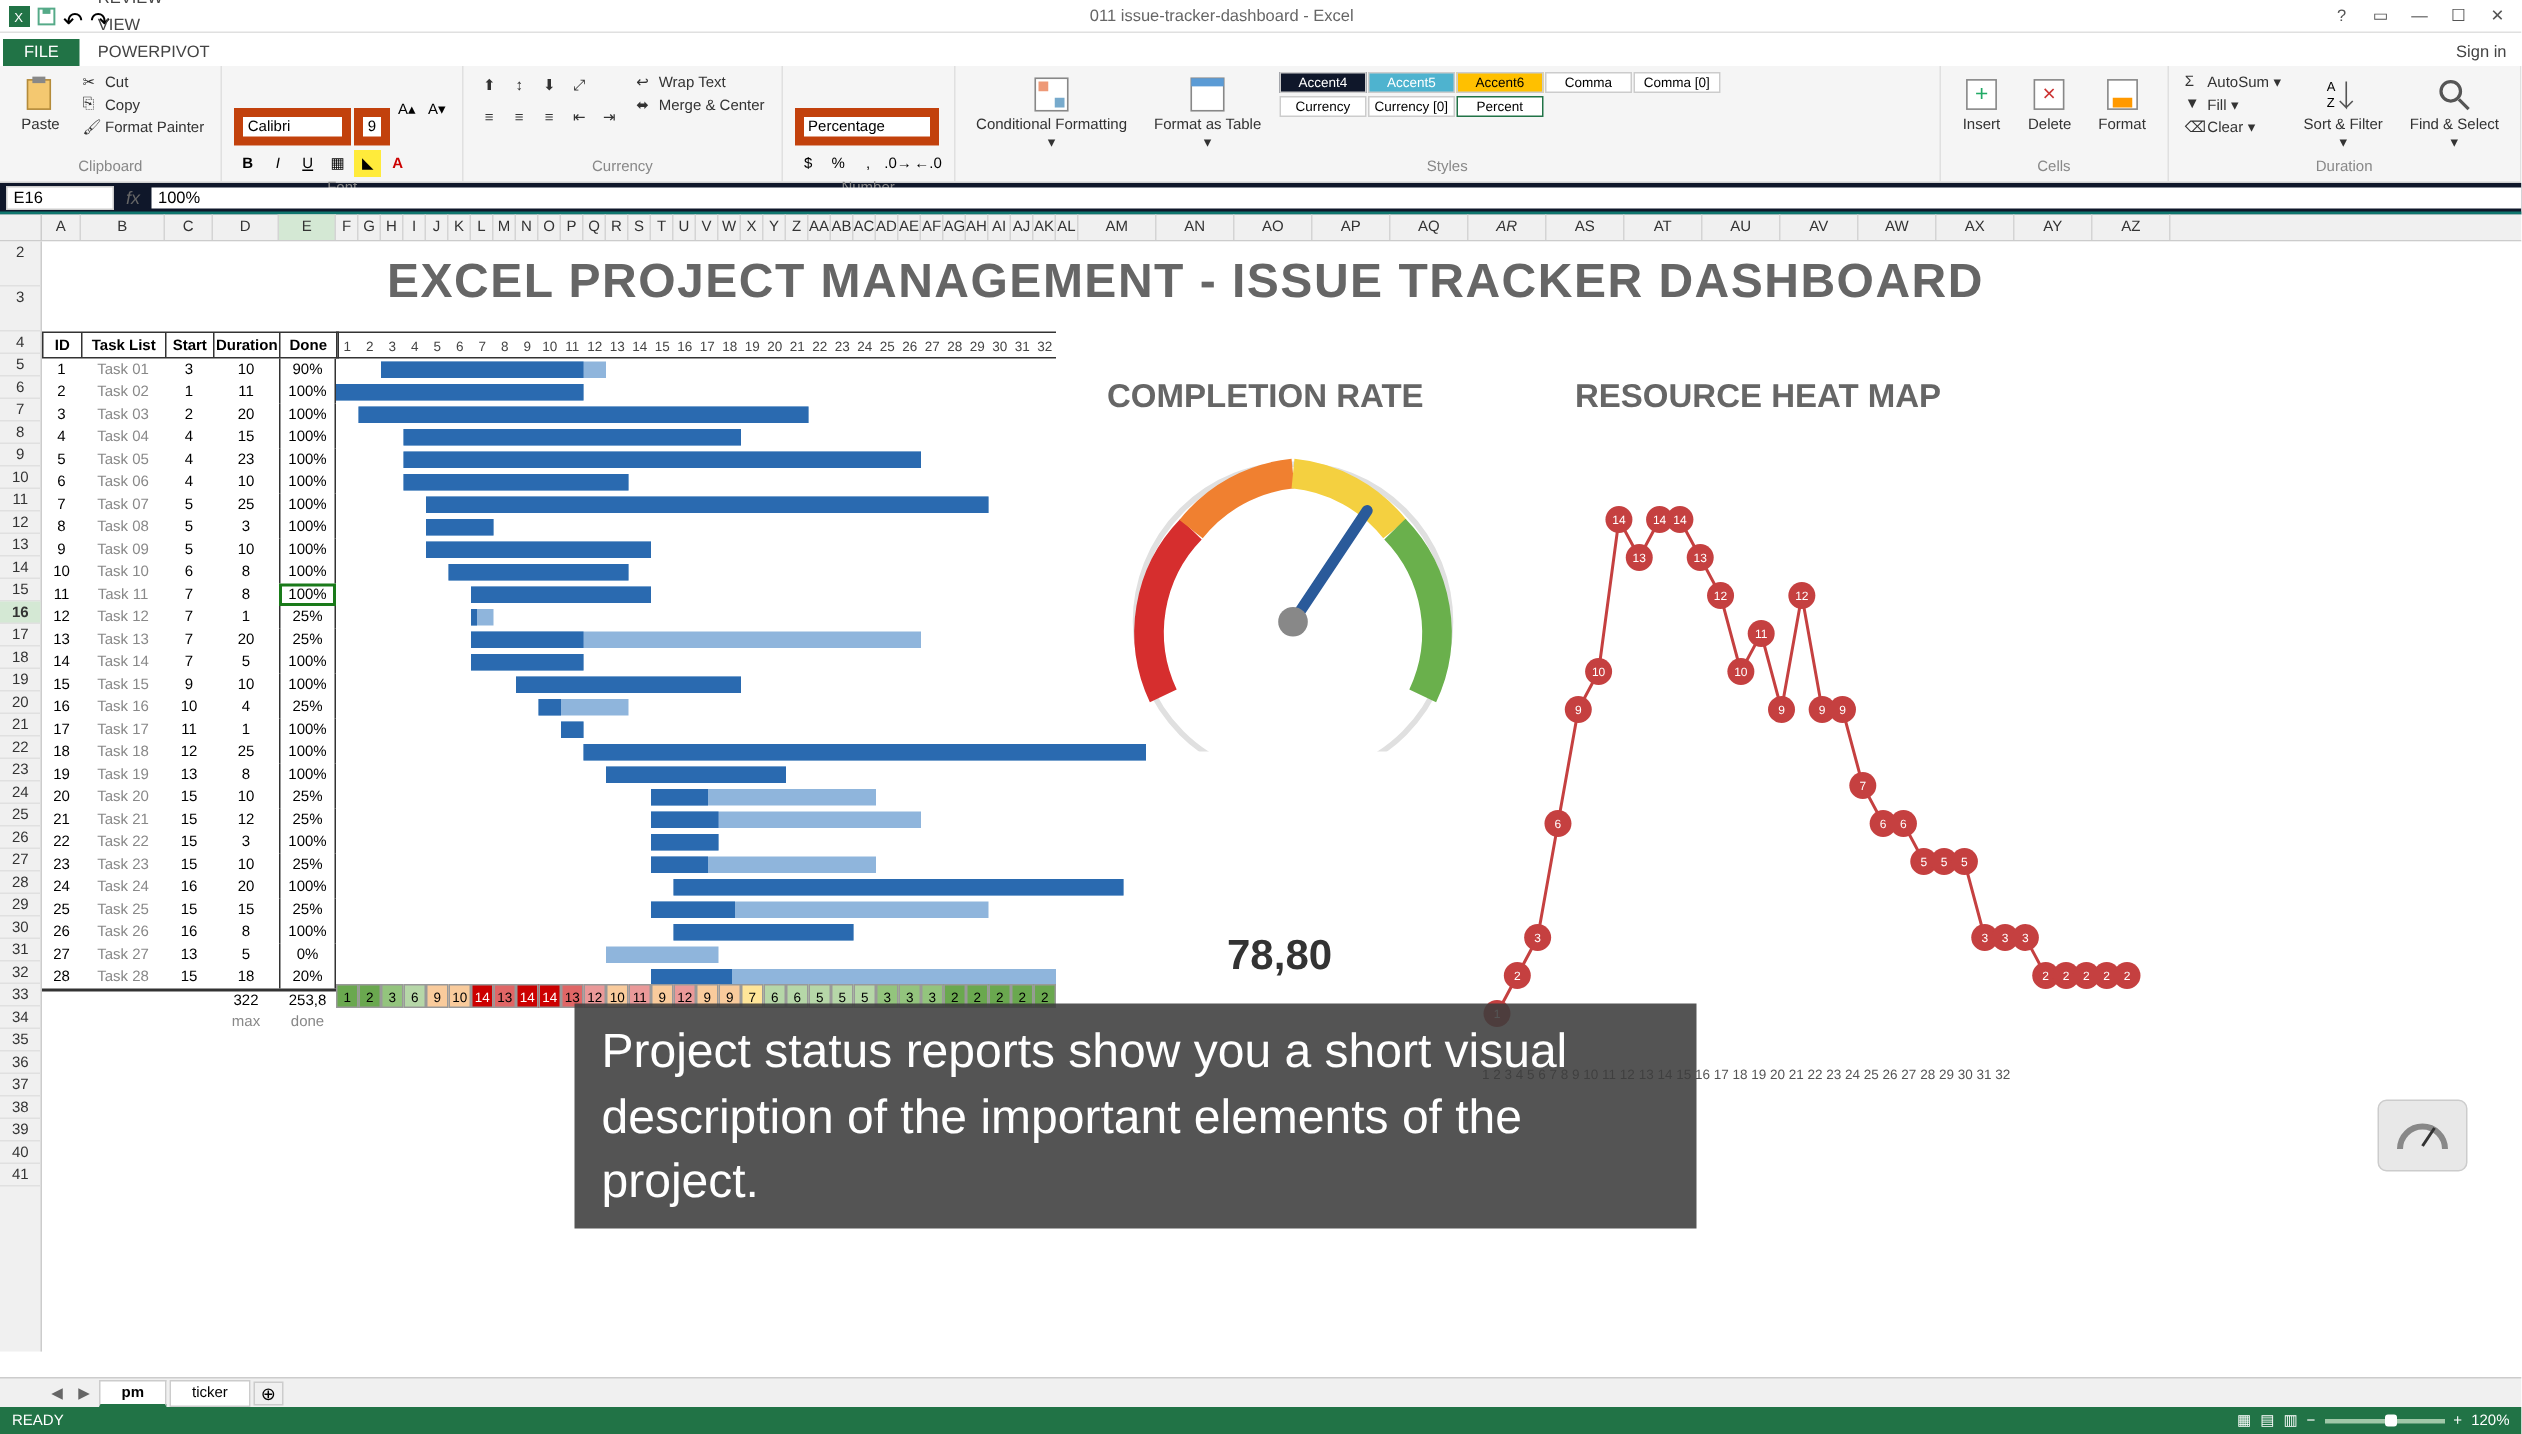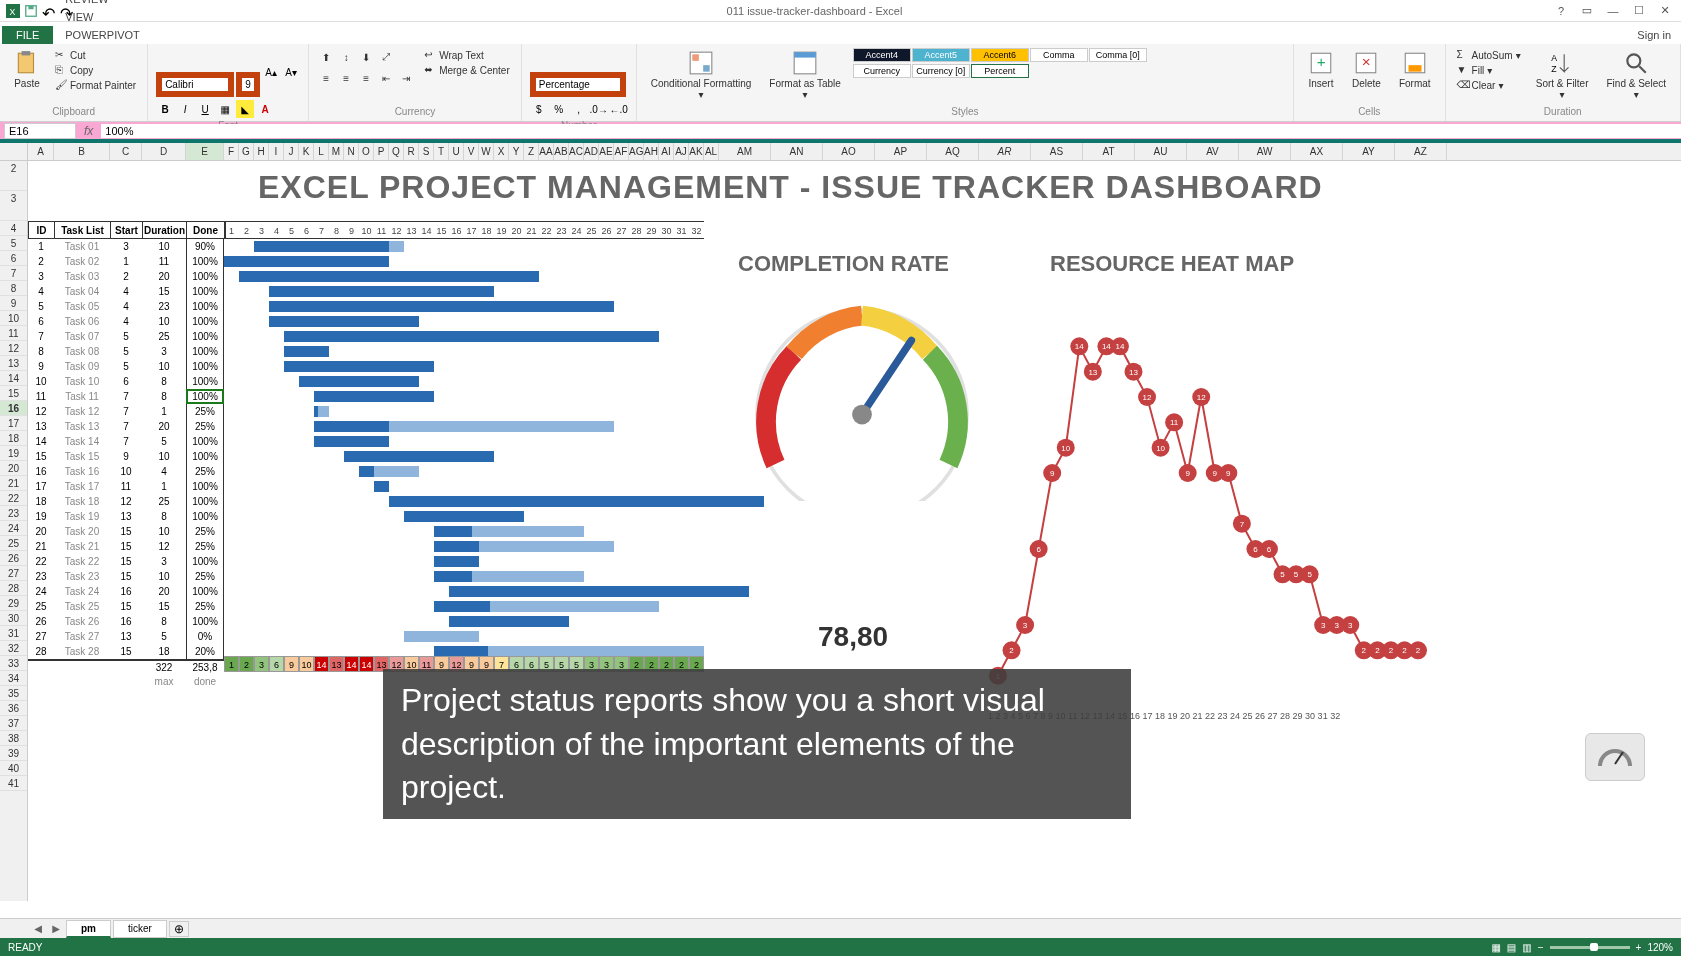--- a/index.html
+++ b/index.html
@@ -35,21 +35,21 @@
 
 .style-swatch { width: 58px; height: 14px; border: 1px solid #ccc; font-size: 9px; display: flex; align-items: center; justify-content: center; margin-bottom: 1px; }
 .sw-accent4 { background: #0f172a; color: #fff; }
 .sw-accent5 { background: #4eb3cf; color: #fff; }
 .sw-accent6 { background: #ffc000; }
 .sw-comma { background: #fff; }
 .sw-currency { background: #fff; }
 .sw-percent { background: #fff; border: 1px solid #217346; }
 
 
-.fbar { height: 21px; border-bottom: 4px solid #0f766e; display: flex; align-items: center; background: #f9a8d4; }
+.fbar { height: 21px; border-bottom: 2px solid #0f766e; display: flex; align-items: center; background: #0f172a; }
 .namebox { width: 72px; border: 1px solid #ccc; font-size: 11px; padding: 1px 4px; margin-left: 4px; }
 .fx { padding: 0 8px; font-style: italic; font-size: 12px; color: #666; }
 .formula-input { flex: 1; font-size: 11px; padding: 1px 4px; border: none; }
 
 
 .colhdr { height: 18px; display: flex; background: #f0f0f0; border-bottom: 1px solid #ccc; }
 .corner { width: 28px; border-right: 1px solid #ccc; }
 .ch { border-right: 1px solid #d4d4d4; font-size: 10px; color: #333; text-align: center; line-height: 18px; }
 
 

